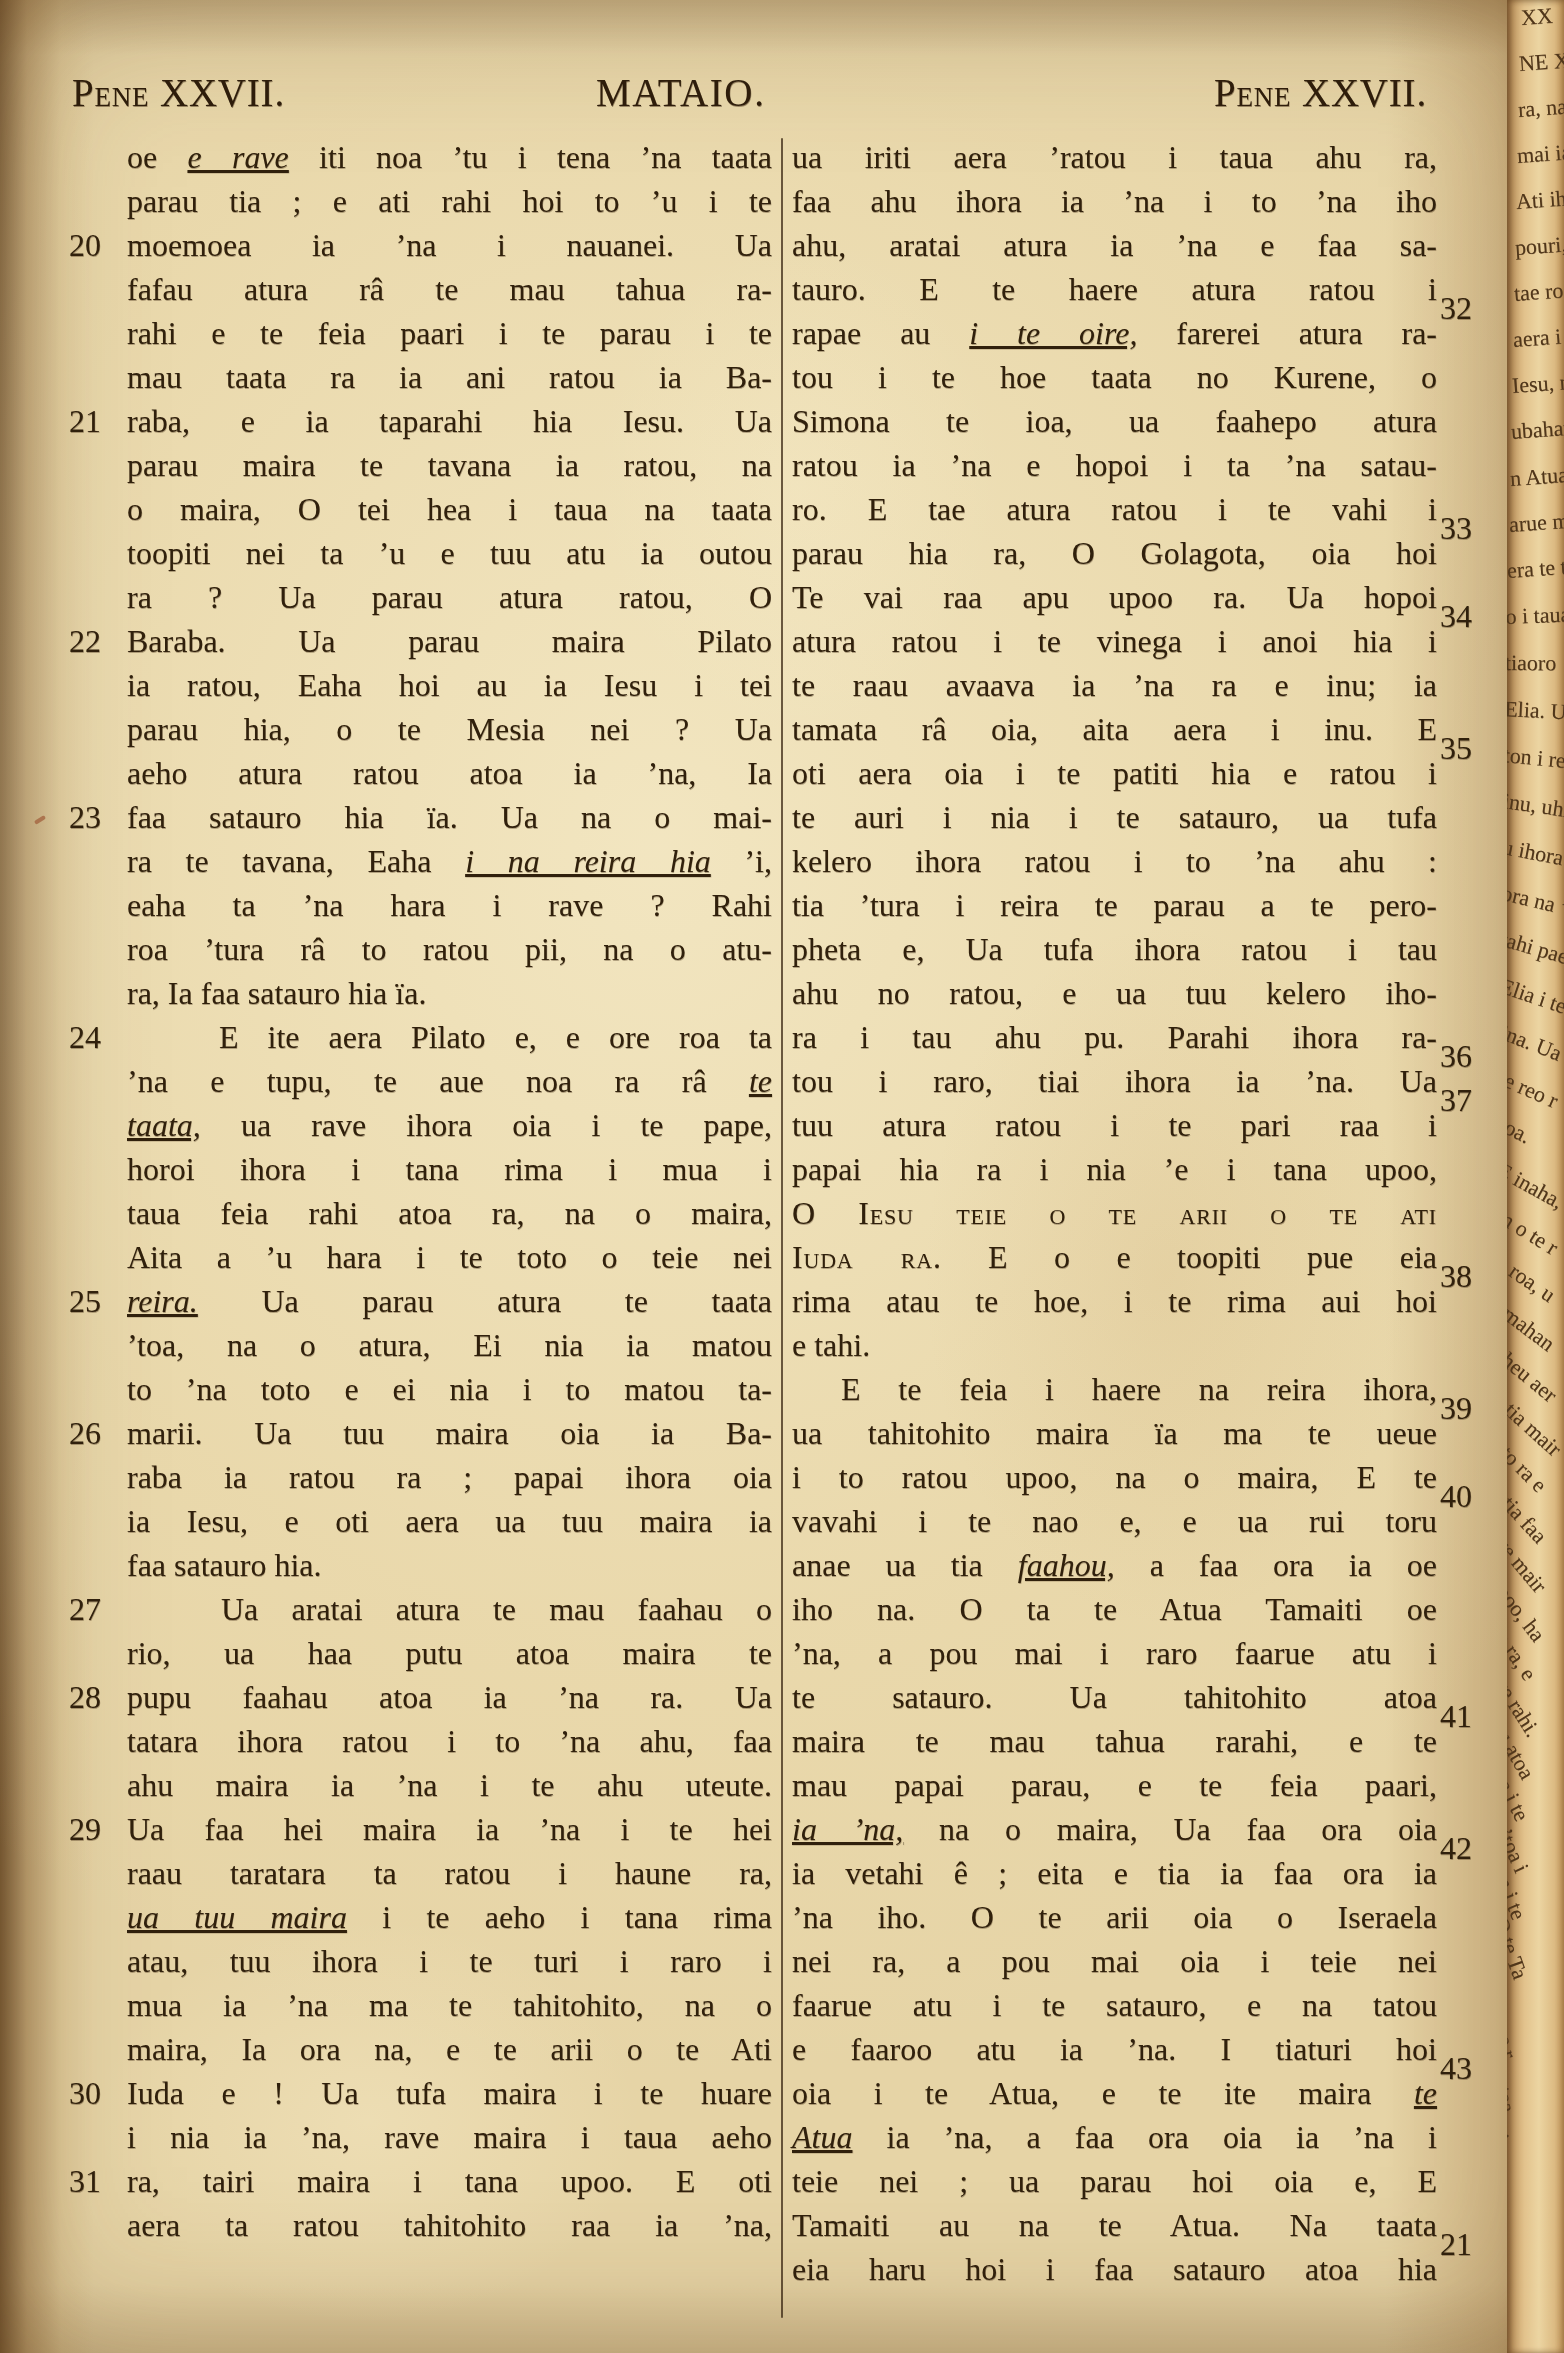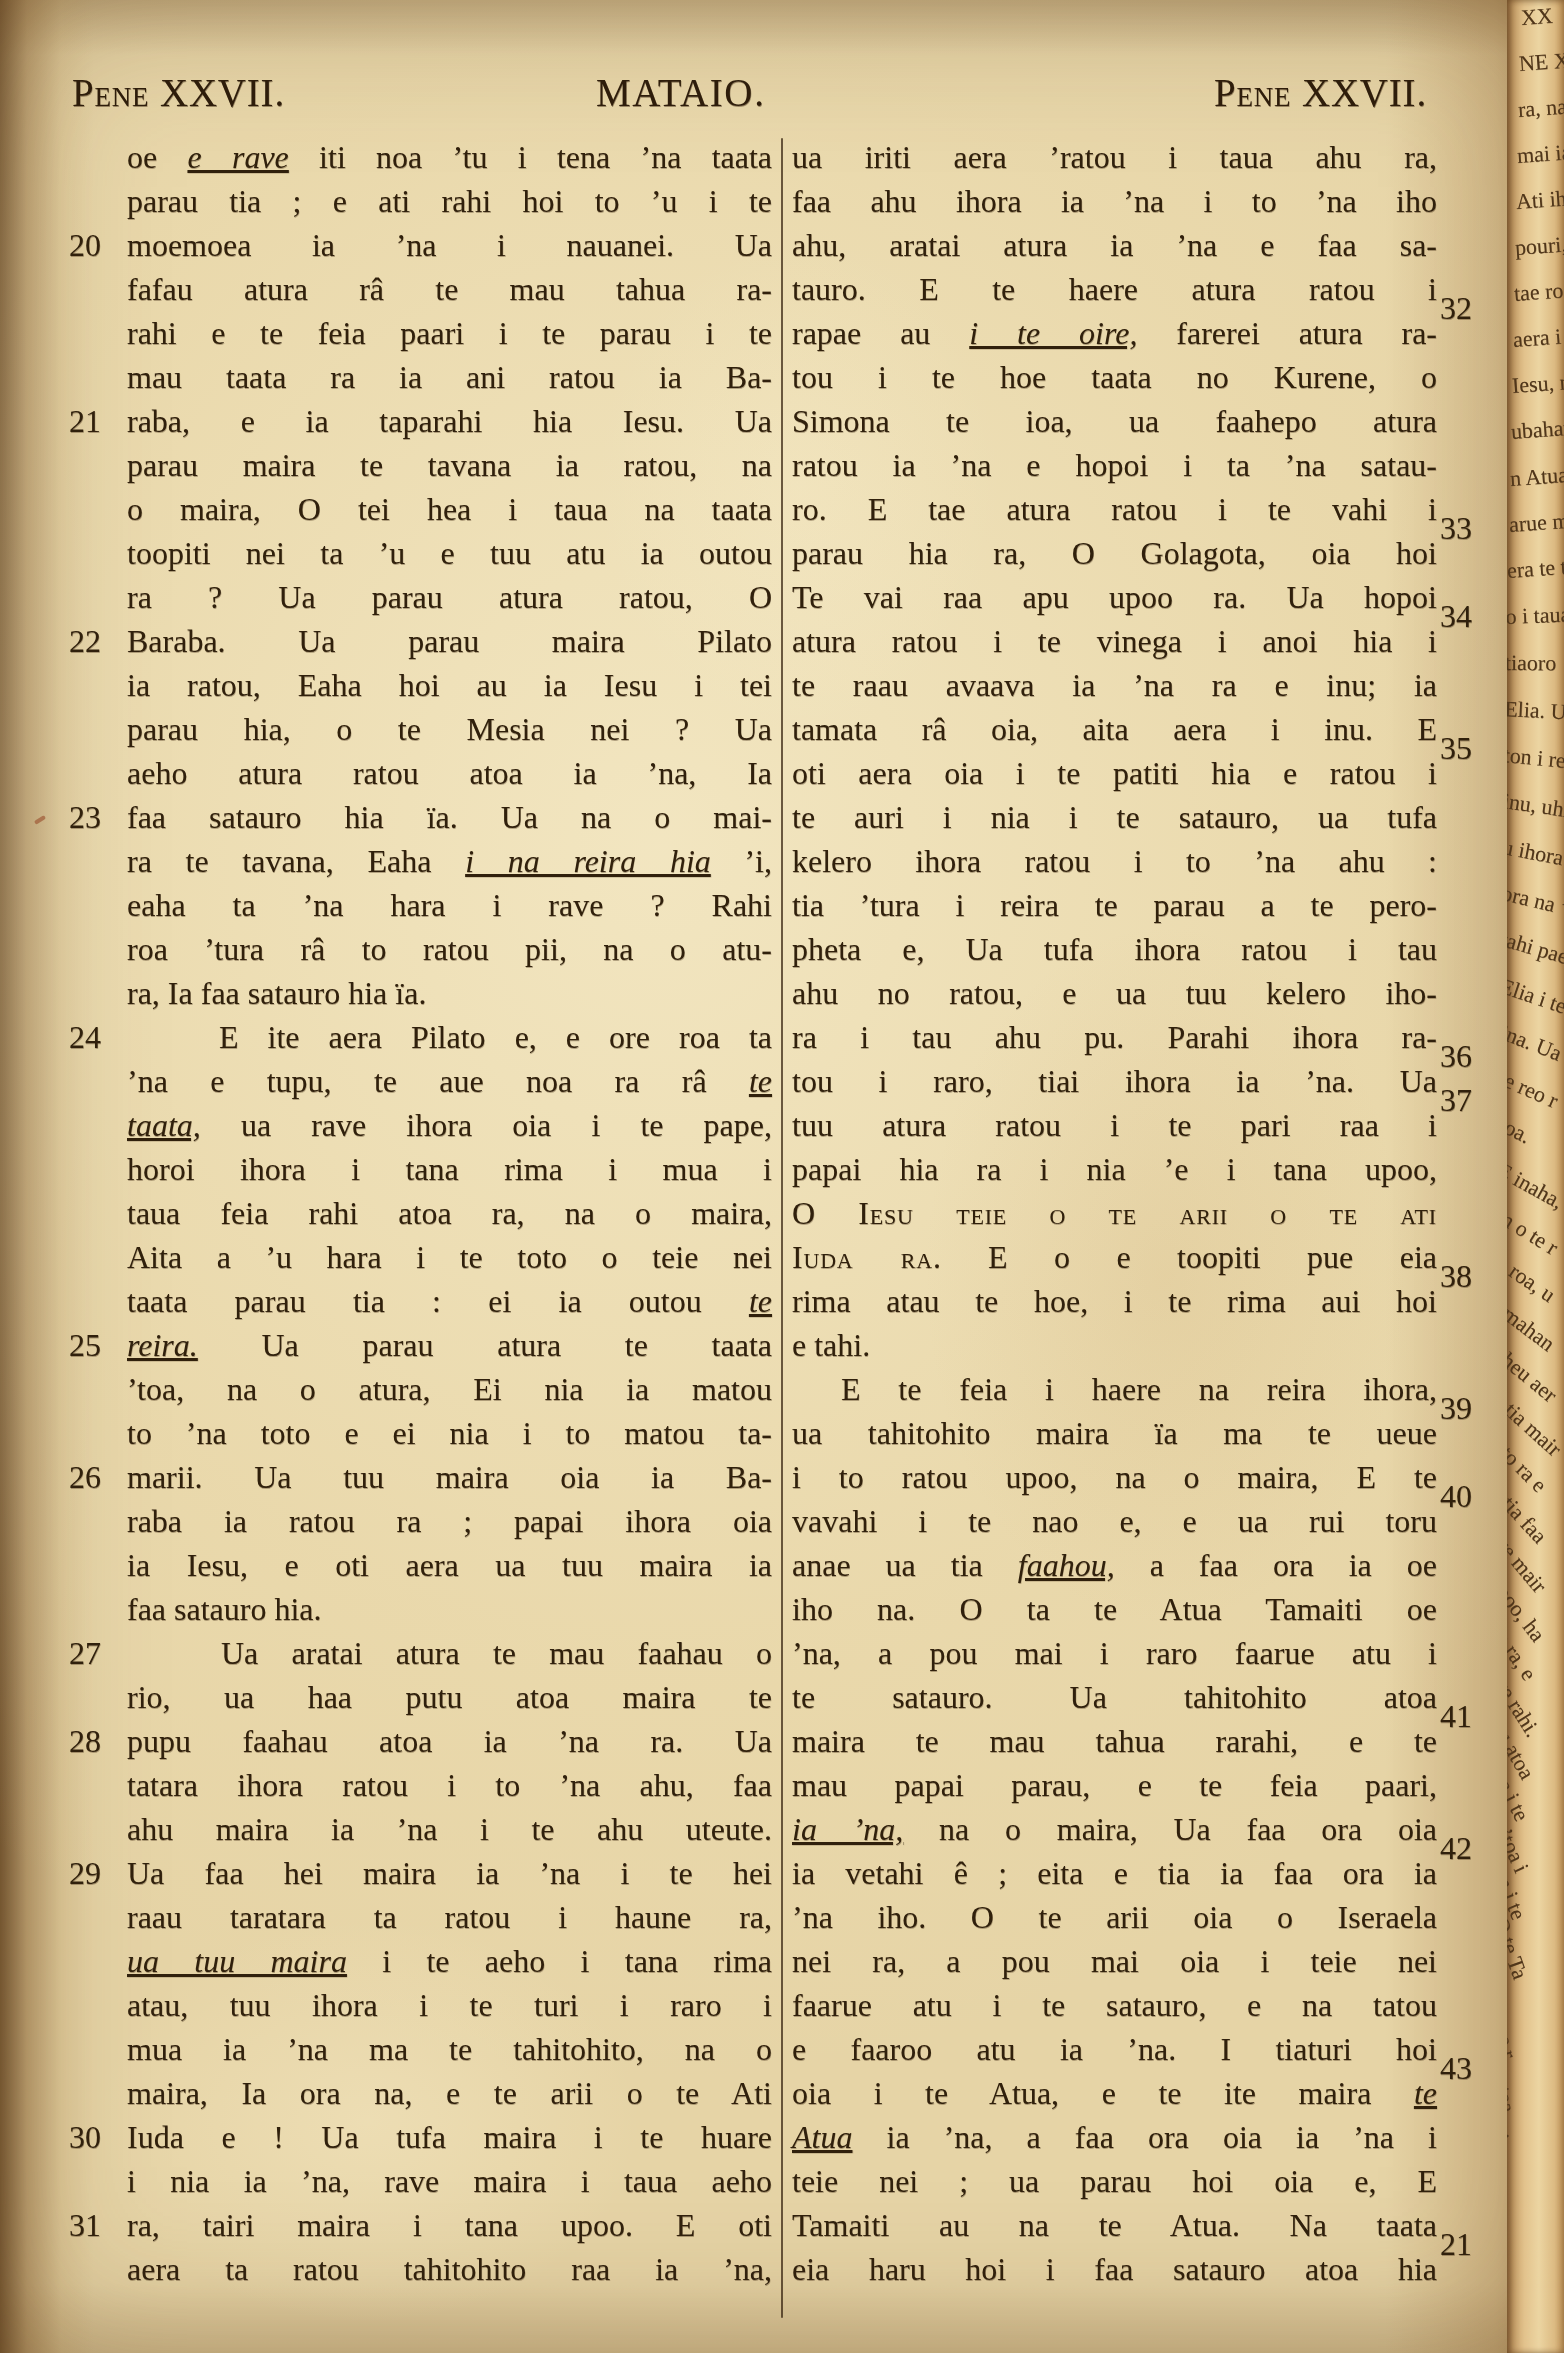--- a/index.html
+++ b/index.html
@@ -159,23 +159,20 @@
         <div class="ltext"><span class="it">taata,</span><span> ua rave ihora oia i te pape,</span></div>
       </div>
       <div class="line">
         <div class="ltext"><span>horoi ihora i tana rima i mua i</span></div>
       </div>
       <div class="line">
         <div class="ltext"><span>taua feia rahi atoa ra, na o maira,</span></div>
       </div>
       <div class="line">
         <div class="ltext"><span>Aita a ’u hara i te toto o teie nei</span></div>
-      </div>
-      <div class="line">
-        <div class="ltext"><span>taata parau tia : ei ia outou </span><span class="it">te</span></div>
       </div>
       <div class="line">
         <span class="v left">25</span>
         <div class="ltext"><span class="it">reira.</span><span> Ua parau atura te taata</span></div>
       </div>
       <div class="line">
         <div class="ltext"><span>’toa, na o atura, Ei nia ia matou</span></div>
       </div>
       <div class="line">
         <div class="ltext"><span>to ’na toto e ei nia i to matou ta-</span></div>

